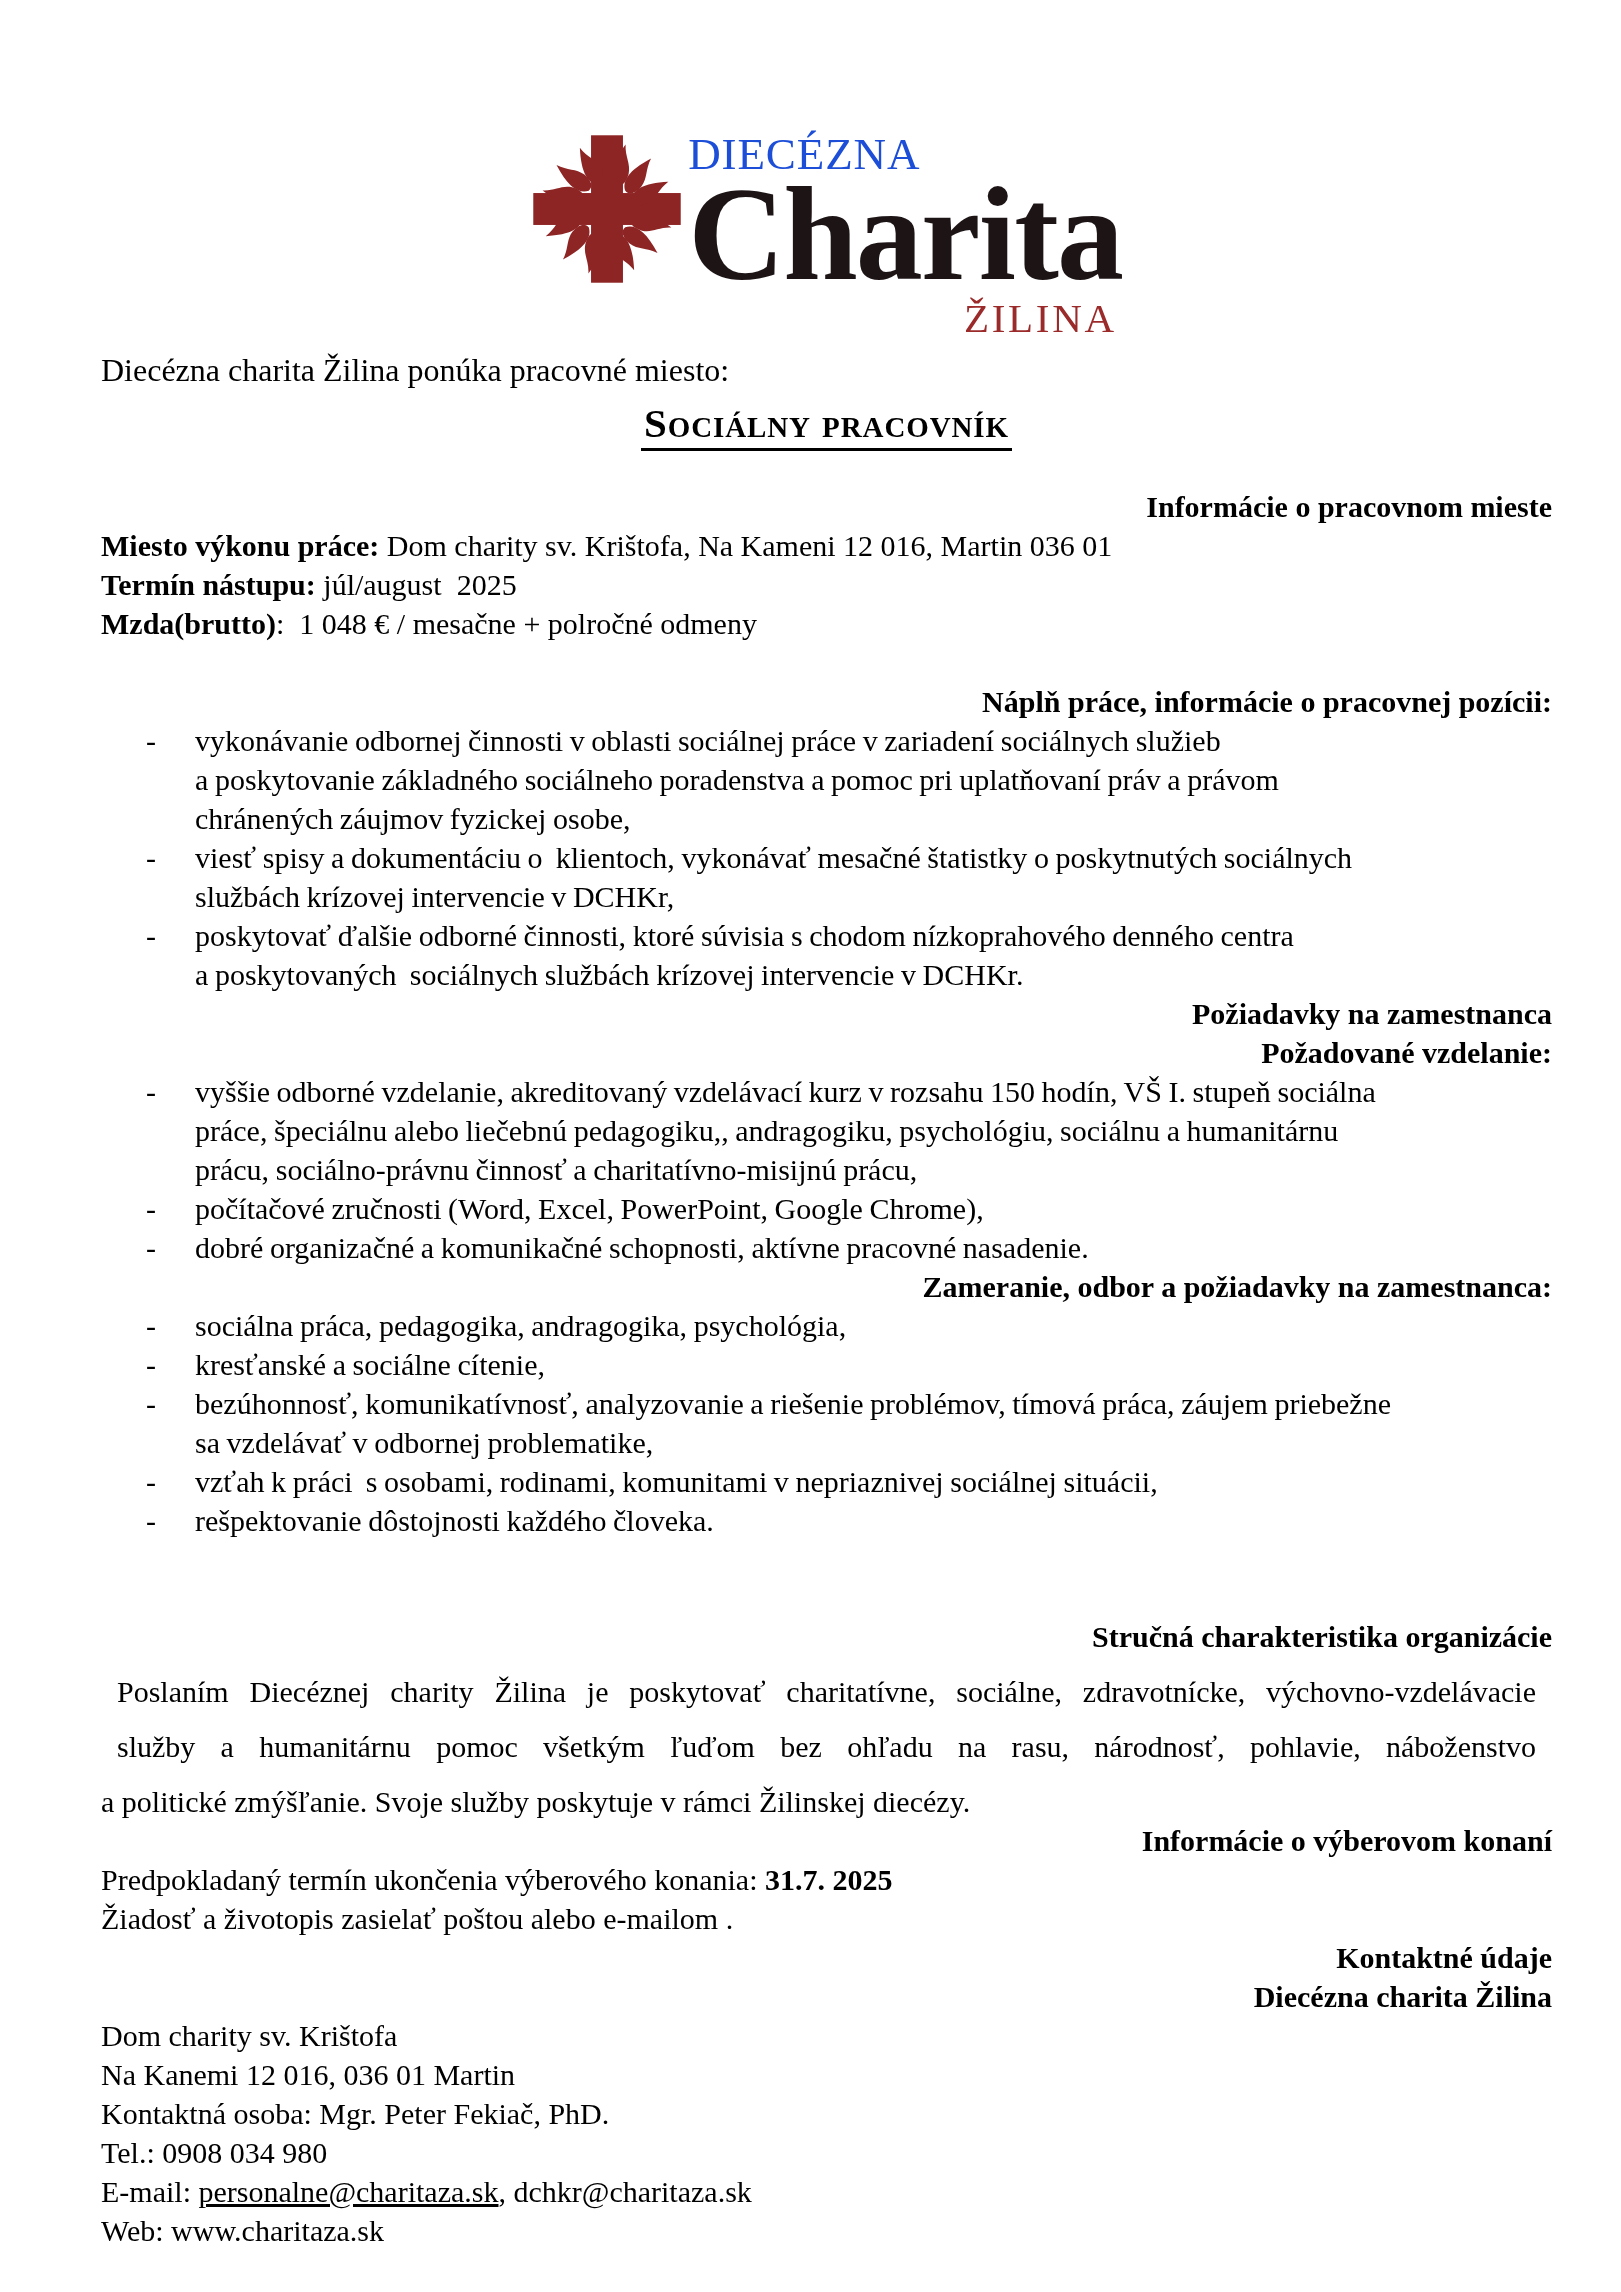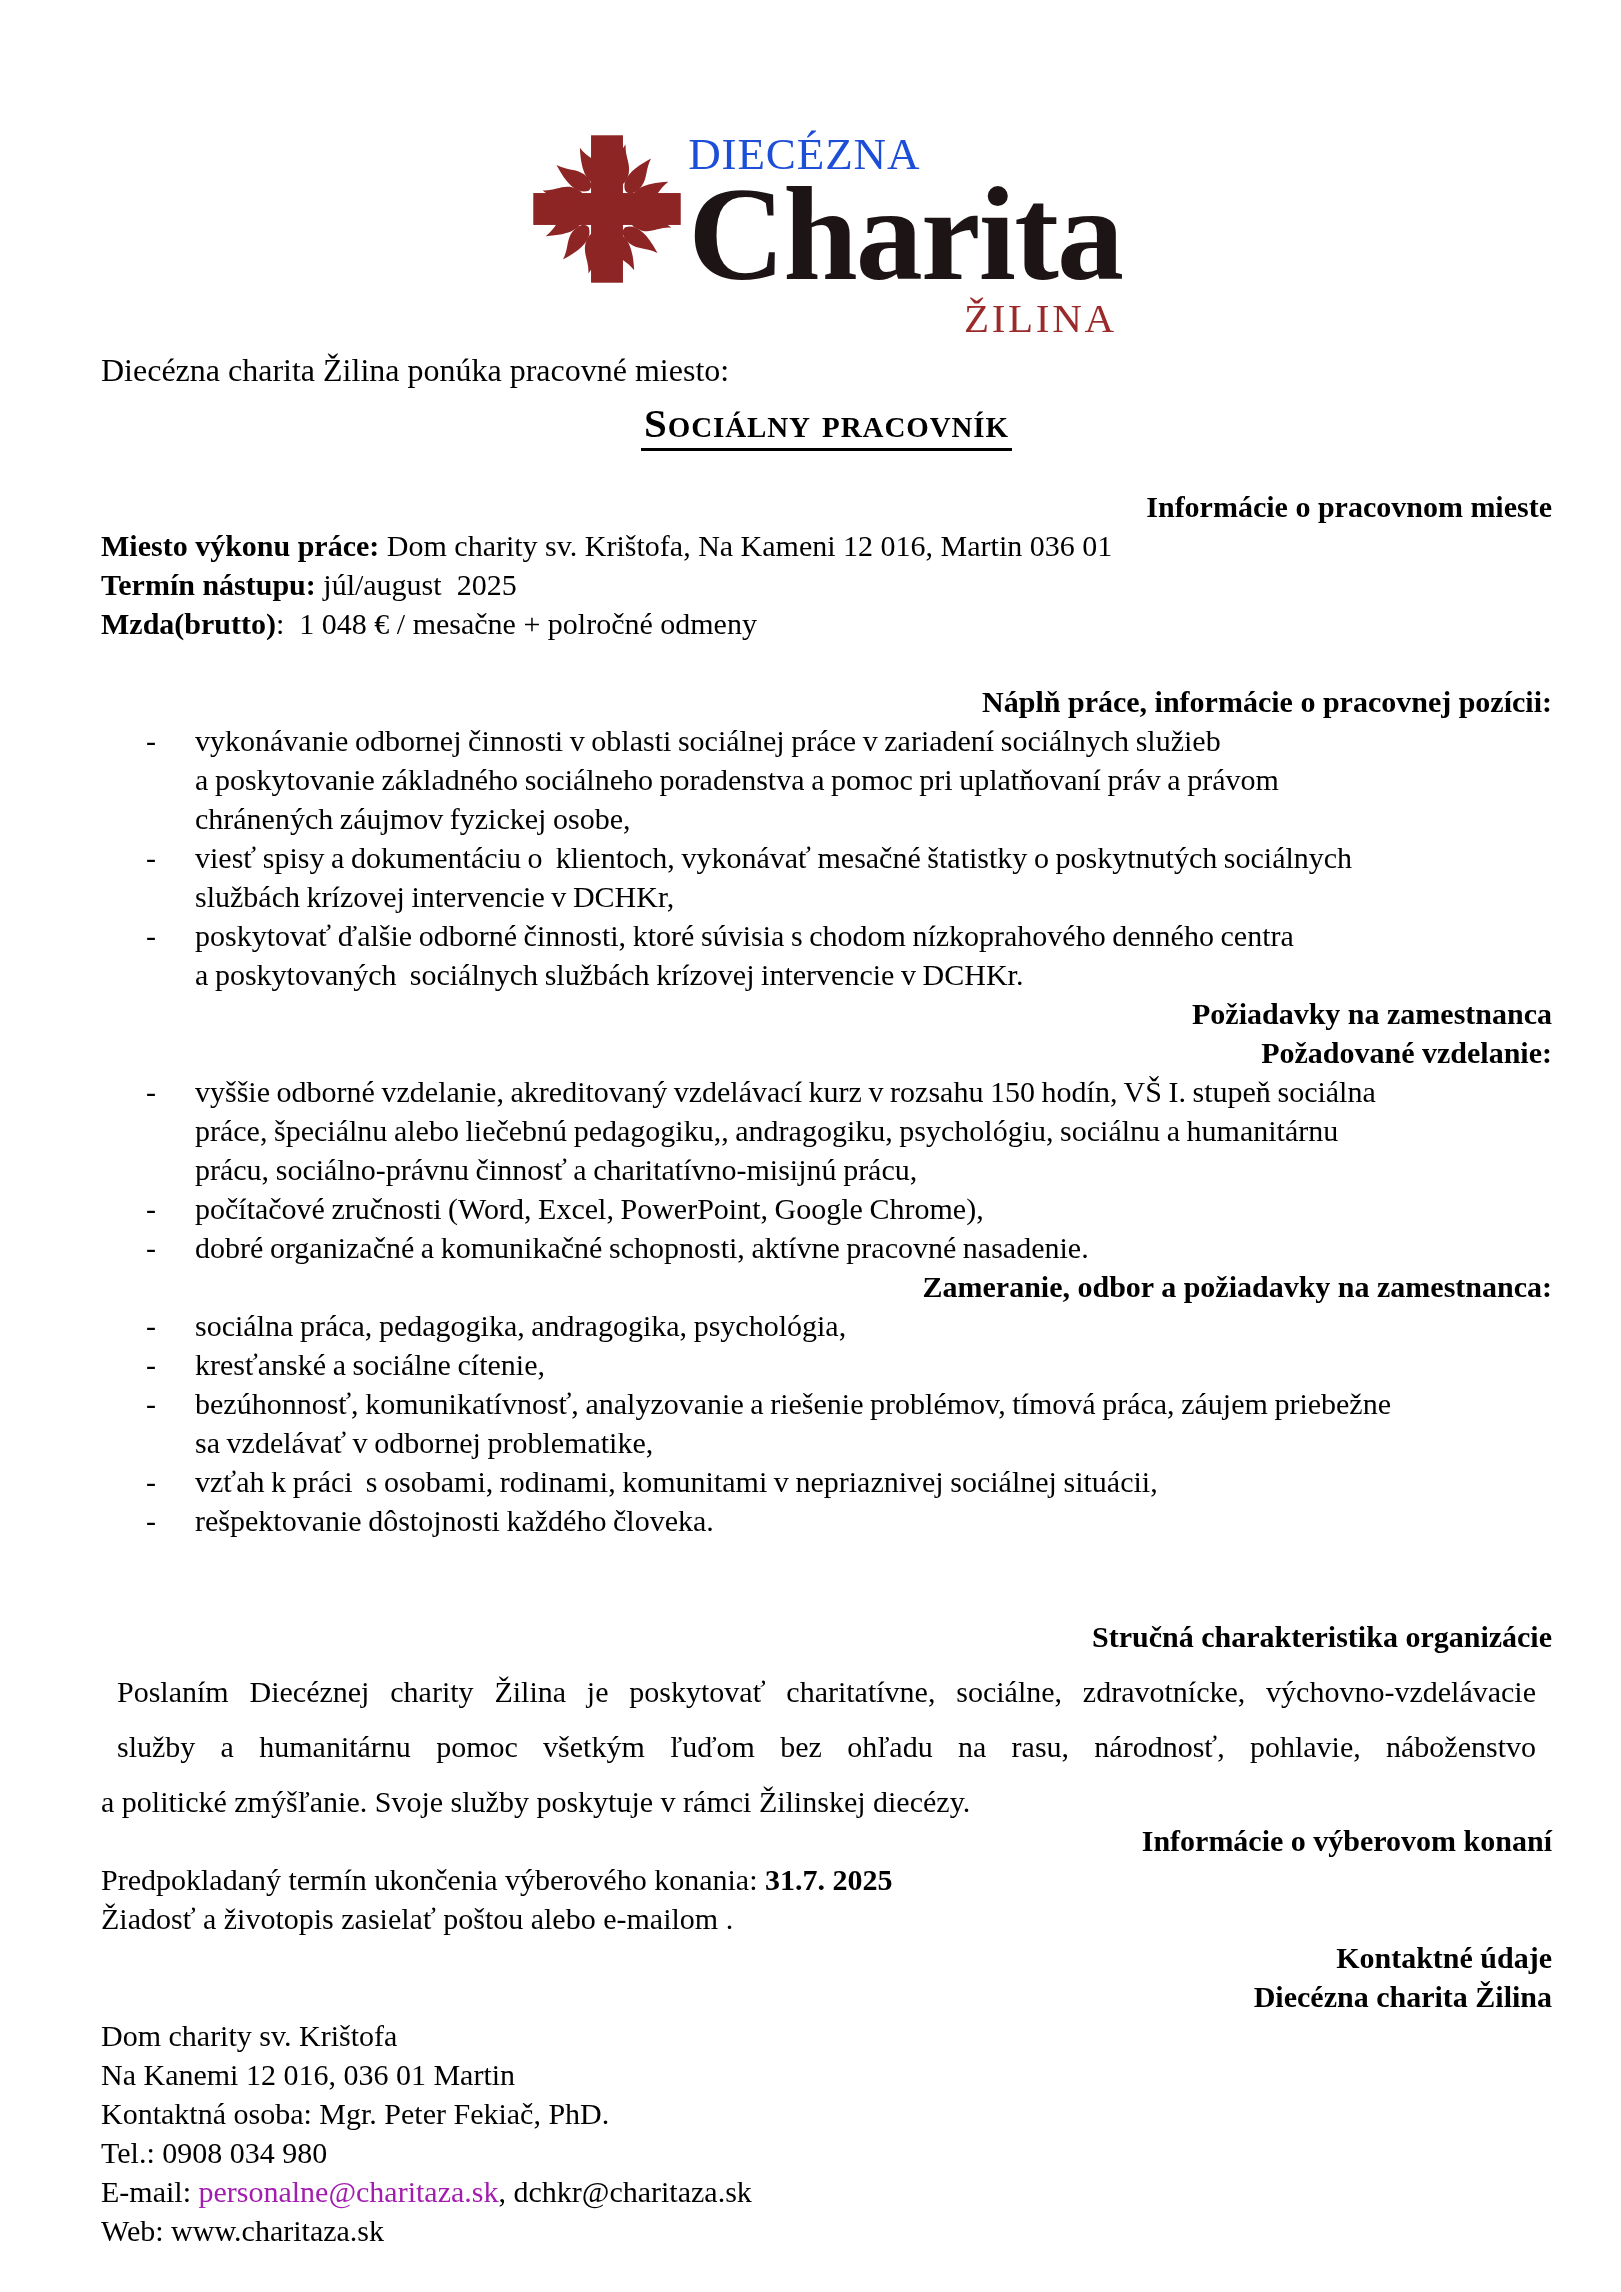--- a/index.html
+++ b/index.html
@@ -63,21 +63,21 @@
   .bullets li { position:relative; padding-left:94px; margin:0; }
   .dash { position:absolute; left:45px; top:0; }
   .btxt { white-space:pre-wrap; word-spacing:-0.9px; }
   .jline {
     text-align:justify;
     text-align-last:justify;
     word-spacing:-0.9px;
     margin:16px;
     font-family:Liberation Serif, serif;
   }
-  a.mail { color:#a21caf; cursor:pointer; }
+  a.mail { color:#000000; text-decoration:underline; cursor:pointer; }
 </style>
 </head>
 <body>
 
 <div class="page">
 
   <div class="logo-row">
     <svg class="cross-icon" viewBox="-100 -100 200 200" aria-hidden="true">
       <defs>
         <path id="petal" d="M 0 -34 C -12 -40 -16 -56 -6 -88 C -1 -72 9 -67 11 -53 C 12 -41 8 -33 0 -34 Z"></path>

